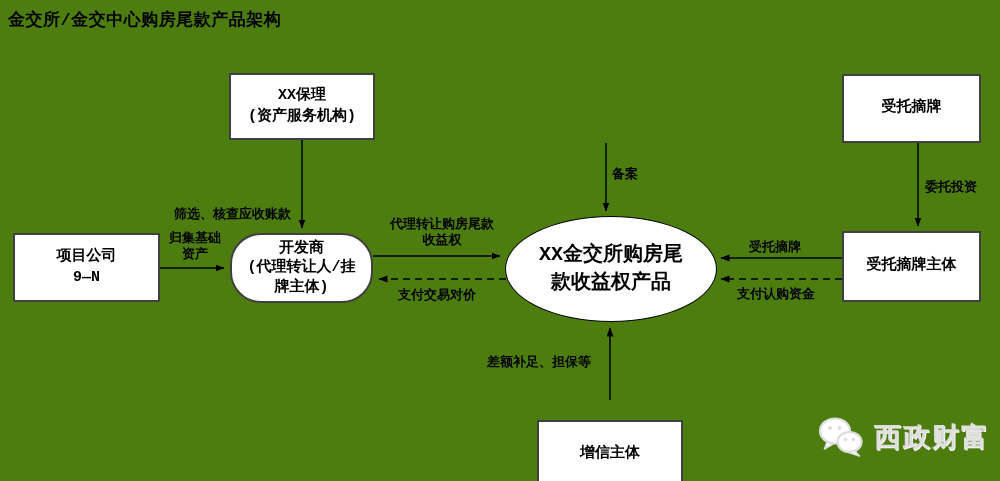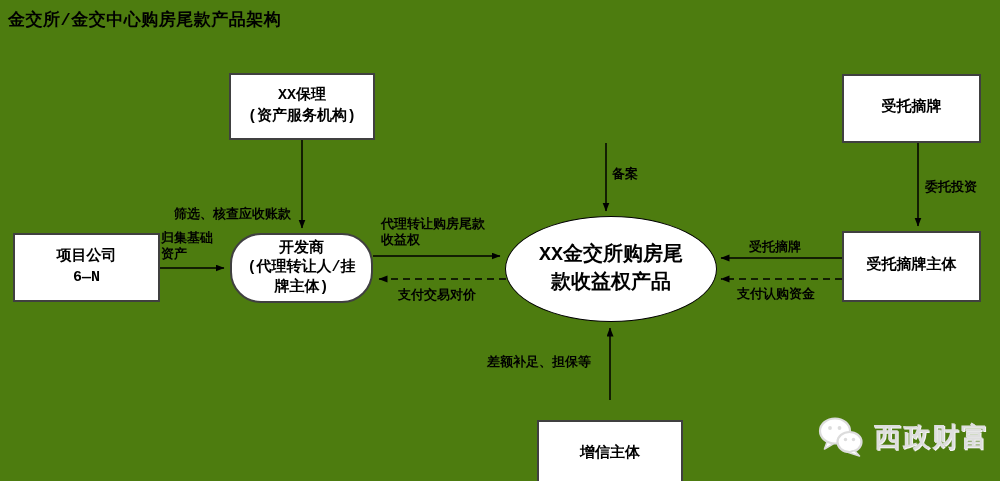--- a/index.html
+++ b/index.html
@@ -35,21 +35,21 @@
     text-align:center;
     font-size:20px;font-weight:bold;line-height:1.4;
     white-space:pre-line;
     box-sizing:border-box;
   }
   .elabel{
     position:absolute;
     font-size:13px;font-weight:bold;line-height:1.25;
     white-space:pre-line;
   }
-  .elabel.center{text-align:left;}
+  .elabel.center{text-align:center;}
   .watermark{
     position:absolute;left:816px;top:414px;
     display:flex;align-items:center;gap:8px;
   }
   .watermark .wm-text{
     font-size:27px;font-weight:bold;color:#dedede;letter-spacing:2px;
     text-shadow:1px 1px 0 #f5f5f5;
   }
 </style>
 </head>
@@ -85,21 +85,21 @@
     <line x1="610" y1="400" x2="610" y2="328" stroke="#000" stroke-width="1.5" marker-end="url(#ah)"></line>
   </svg>
 
   <div class="node" style="left:229px;top:73px;width:146px;height:67px;">XX保理
 (资产服务机构)</div>
 
 
   <div class="node" style="left:842px;top:74px;width:139px;height:69px;">受托摘牌</div>
 
   <div class="node" style="left:13px;top:233px;width:147px;height:69px;">项目公司
-6—N</div>
+9—N</div>
 
   <div class="node" style="left:230px;top:233px;width:143px;height:70px;line-height:1.3;border-radius:31px;">开发商
 (代理转让人/挂
 牌主体)</div>
 
   <div class="node" style="left:842px;top:231px;width:139px;height:71px;">受托摘牌主体</div>
 
   <div class="node" style="left:537px;top:420px;width:146px;height:69px;">增信主体</div>
 
   <div class="ellipse" style="left:505px;top:216px;width:212px;height:106px;">XX金交所购房尾

